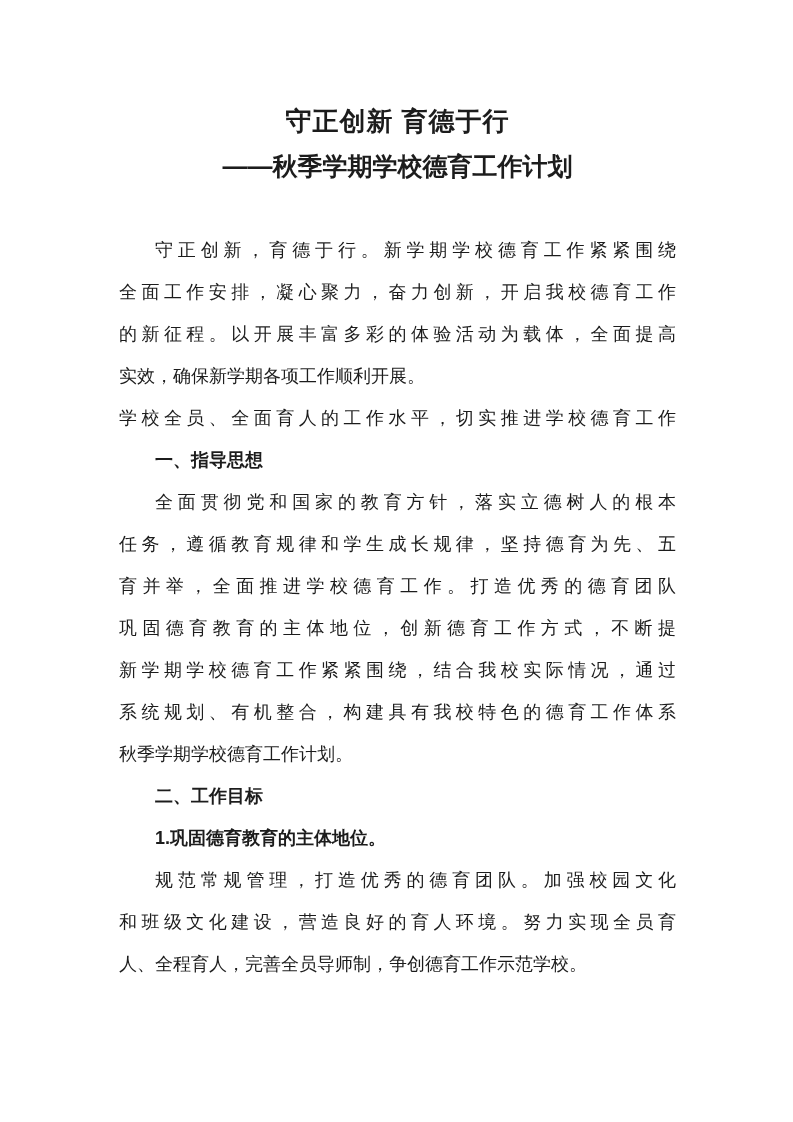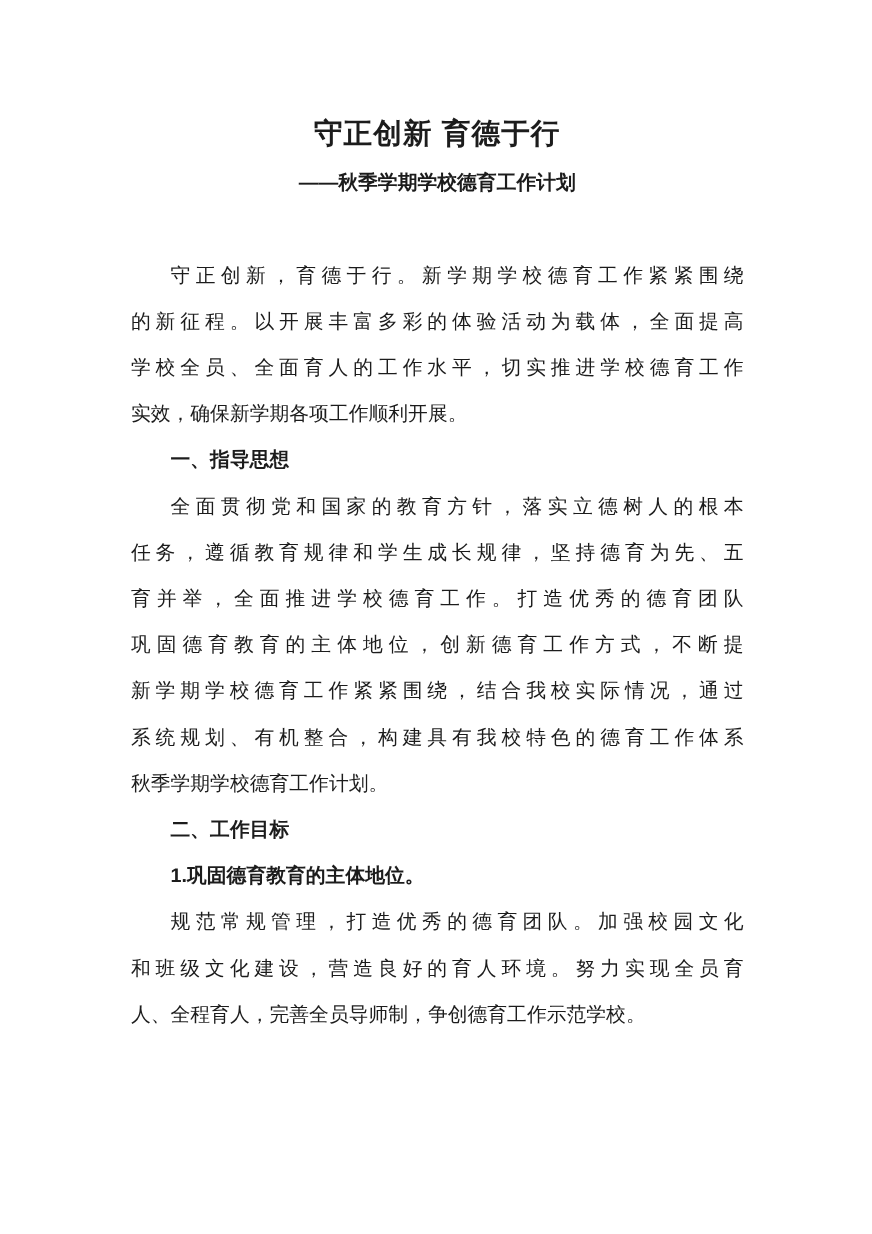--- a/index.html
+++ b/index.html
@@ -28,21 +28,21 @@
     font-weight: bold;
     margin-bottom: 40px;
   }
   .doc-title {
     font-size: 26px;
     line-height: 45px;
     letter-spacing: 1px;
     white-space: nowrap;
   }
   .doc-subtitle {
-    font-size: 18px;
+    font-size: 25px;
     line-height: 45px;
     white-space: nowrap;
   }
   .block {
     margin: 0;
   }
   .line {
     font-size: 18px;
     line-height: 42px;
     white-space: nowrap;
@@ -66,23 +66,24 @@
 
 <div class="page">
   <div class="content">
     <div class="title-block">
       <div class="doc-title">守正创新 育德于行</div>
       <div class="doc-subtitle">——秋季学期学校德育工作计划</div>
     </div>
     <div id="blocks">
         <div class="block body">
           <div class="line first just">守正创新，育德于行。新学期学校德育工作紧紧围绕</div>
+          <div class="line just">全面工作安排，凝心聚力，奋力创新，开启我校德育工作</div>
           <div class="line just">的新征程。以开展丰富多彩的体验活动为载体，全面提高</div>
+          <div class="line">实效，确保新学期各项工作顺利开展。</div>
           <div class="line just">学校全员、全面育人的工作水平，切实推进学校德育工作</div>
-          <div class="line">实效，确保新学期各项工作顺利开展。</div>
         </div>
         <div class="block heading">
           <div class="line first">一、指导思想</div>
         </div>
         <div class="block body">
           <div class="line first just">全面贯彻党和国家的教育方针，落实立德树人的根本</div>
           <div class="line just">任务，遵循教育规律和学生成长规律，坚持德育为先、五</div>
           <div class="line just">育并举，全面推进学校德育工作。打造优秀的德育团队</div>
           <div class="line just">巩固德育教育的主体地位，创新德育工作方式，不断提</div>
           <div class="line just">新学期学校德育工作紧紧围绕，结合我校实际情况，通过</div>

